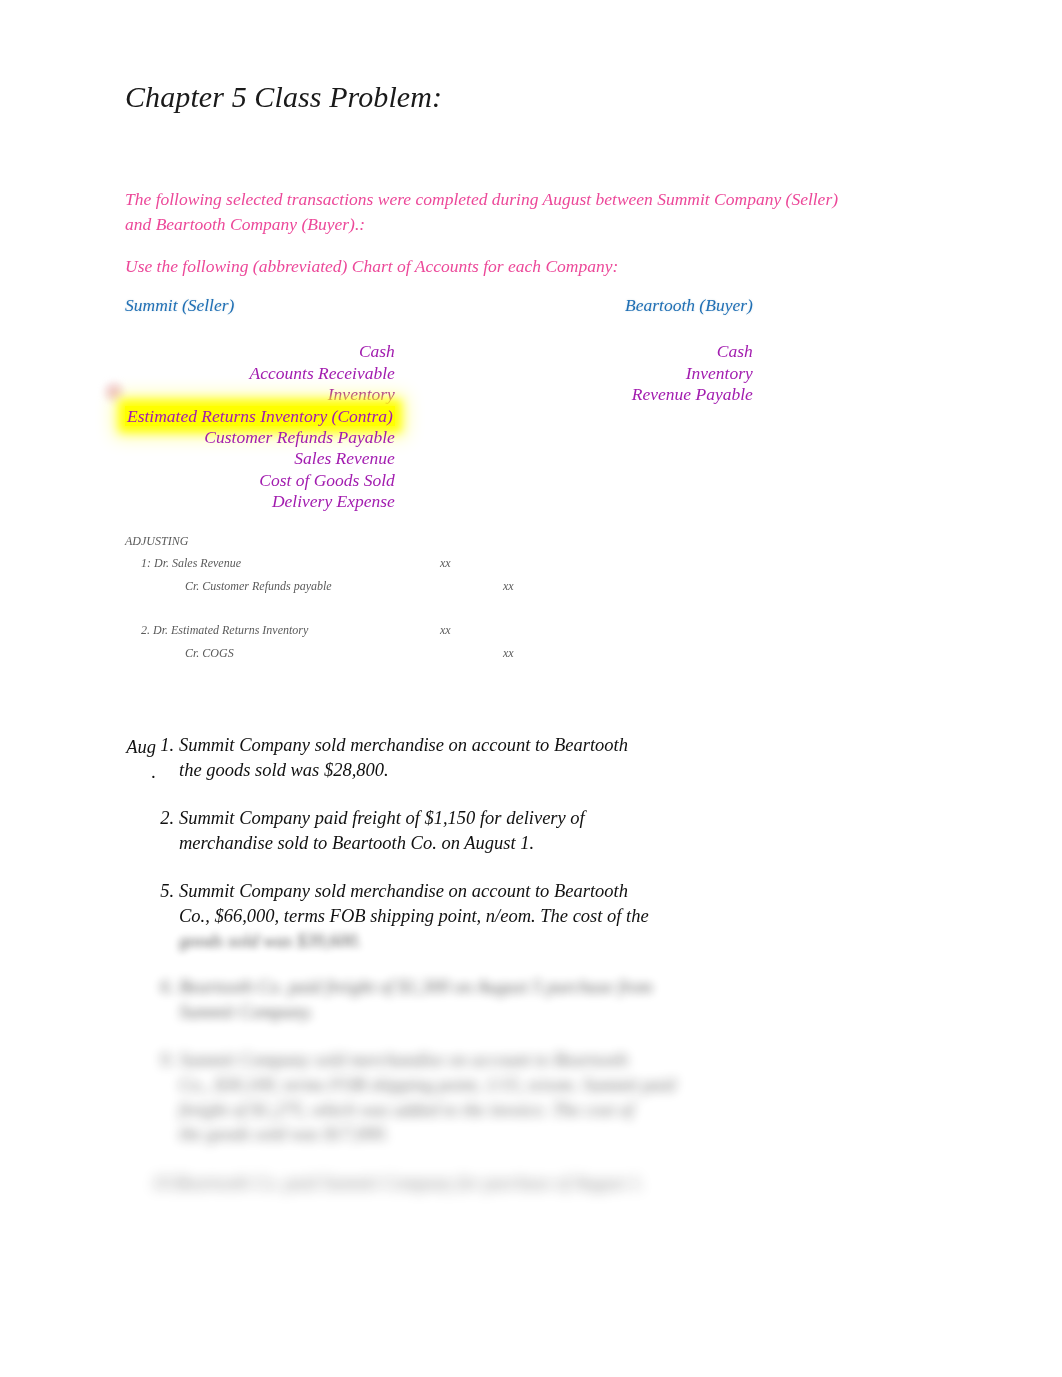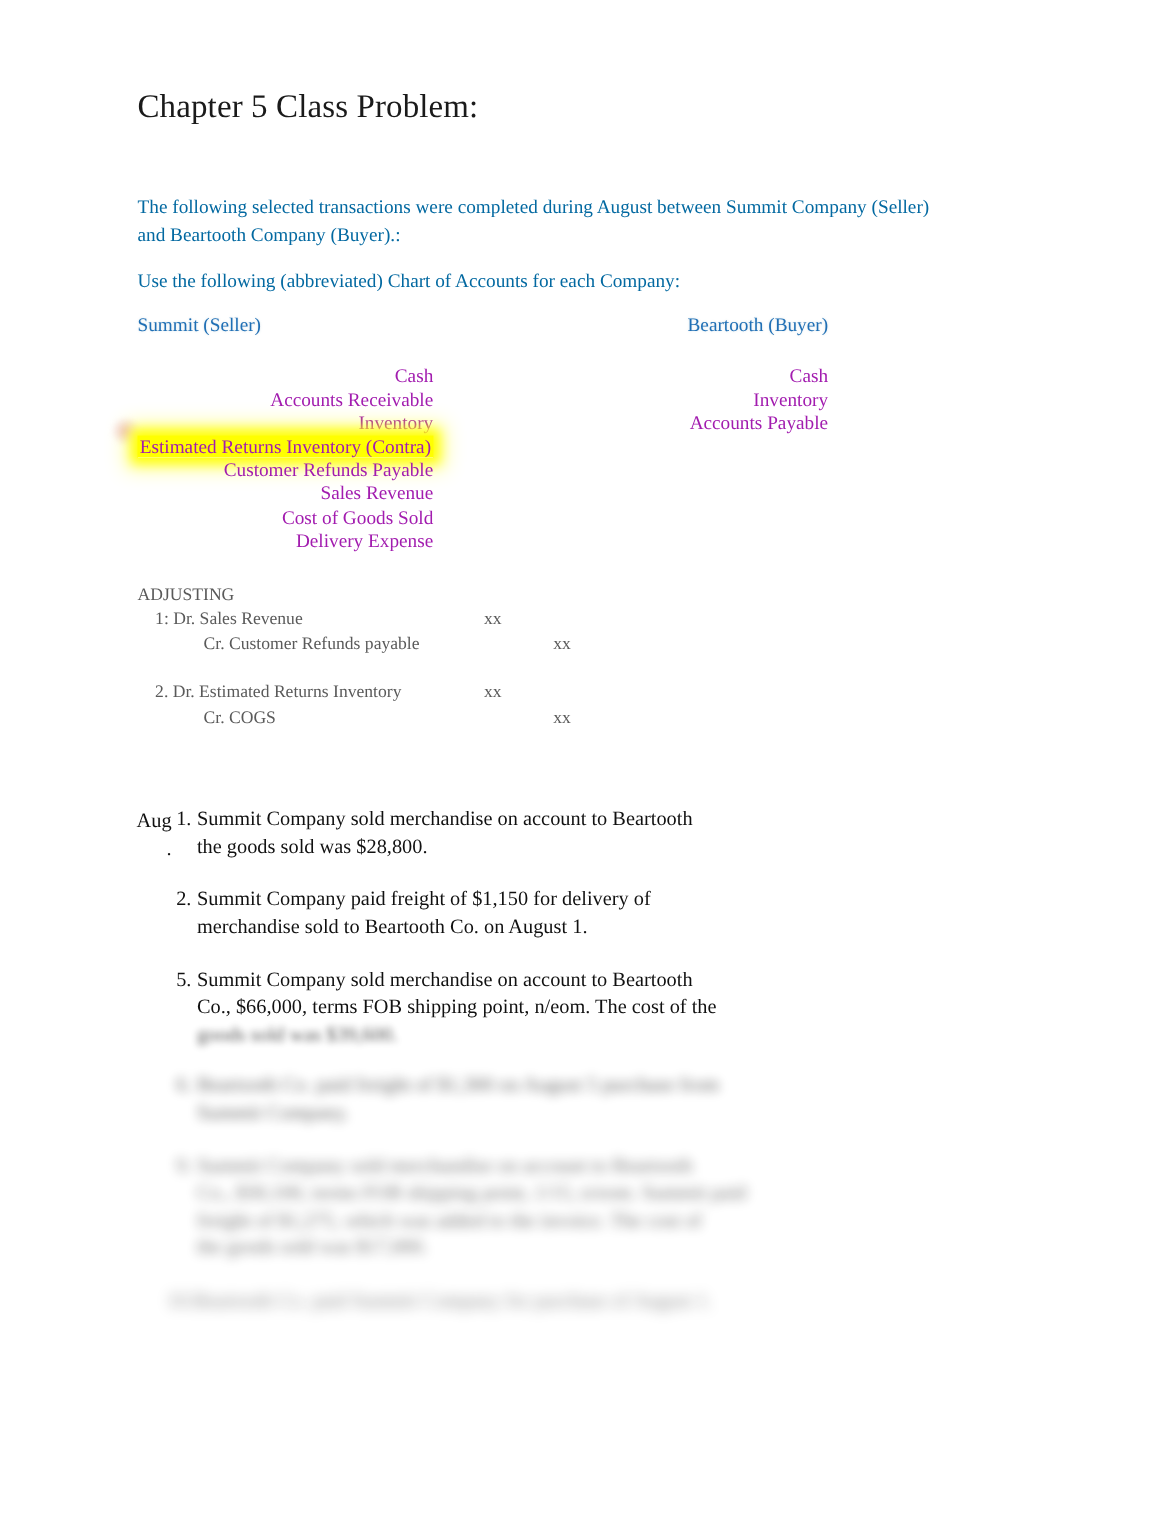--- a/index.html
+++ b/index.html
@@ -14,44 +14,45 @@
     position: relative;
     overflow: hidden;
     -webkit-font-smoothing: antialiased;
   }
   .page {
     position: absolute;
     left: 0; top: 0;
     width: 1062px;
     height: 967px;
     background: #ffffff;
+    font-style: italic;
   }
 
   
   .doc-title {
     position: absolute;
     left: 125px;
     top: 78px;
     font-size: 30px;
     line-height: 38px;
     color: #1a1a1a;
     font-weight: normal;
     letter-spacing: 0.1px;
     margin: 0;
   }
 
   
   .intro {
     position: absolute;
     left: 125px;
-    top: 176px;
+    top: 187px;
     width: 740px;
     font-size: 17.5px;
     line-height: 24.6px;
-    color: #0369a1;
+    color: #ec4899;
   }
   .intro p { margin: 0; }
   .intro p.second { margin-top: 18px; }
 
   
   .accounts {
     position: absolute;
     left: 125px;
     top: 283px;
     width: 800px;
@@ -59,21 +60,21 @@
     line-height: 21.4px;
   }
   .acct-col {
     position: absolute;
     top: 0;
   }
   .acct-col.left  { left: 0px; }
   .acct-col.right { left: 500px; }
   .acct-heading {
     color: #1f6fb5;
-    margin: 2px 0 0 0;
+    margin: 12px 0 0 0;
     position: relative;
     display: inline-block;
     text-shadow: 0 0 2px rgba(200,215,225,0.85);
   }
   .acct-list {
     margin: 0;
     padding: 0;
     list-style: none;
     margin-top: 25px;
   }
@@ -105,21 +106,21 @@
     background: radial-gradient(circle, rgba(226,140,150,0.55) 0%, rgba(230,170,178,0.25) 48%, rgba(255,255,255,0) 72%);
     filter: blur(2.5px);
     z-index: 1;
   }
 
   
   .adjusting {
     position: absolute;
     left: 125px;
     top: 530px;
-    font-size: 16px;
+    font-size: 12px;
     line-height: 22.4px;
     color: #5a5a5a;
     width: 700px;
   }
   .adj-label { margin: 0; }
   .je { position: relative; height: 22.4px; }
   .je .acct { position: absolute; left: 16px; white-space: nowrap; }
   .je .acct.indent { left: 60px; }
   .je .dr { position: absolute; left: 315px; }
   .je .cr { position: absolute; left: 378px; }
@@ -200,21 +201,21 @@
         <li><span class="txt">Cost of Goods Sold</span></li>
         <li><span class="txt">Delivery Expense</span></li>
       </ul>
     </div>
 
     <div class="acct-col right">
       <div class="acct-heading">Beartooth (Buyer)</div>
       <ul class="acct-list">
         <li><span class="txt">Cash</span></li>
         <li><span class="txt">Inventory</span></li>
-        <li><span class="txt">Accounts Payable</span></li>
+        <li><span class="txt">Revenue Payable</span></li>
       </ul>
     </div>
 
   </div>
 
   <div class="adjusting">
     <p class="adj-label">ADJUSTING</p>
 
     <div class="je">
       <span class="acct">1: Dr. Sales Revenue</span>

